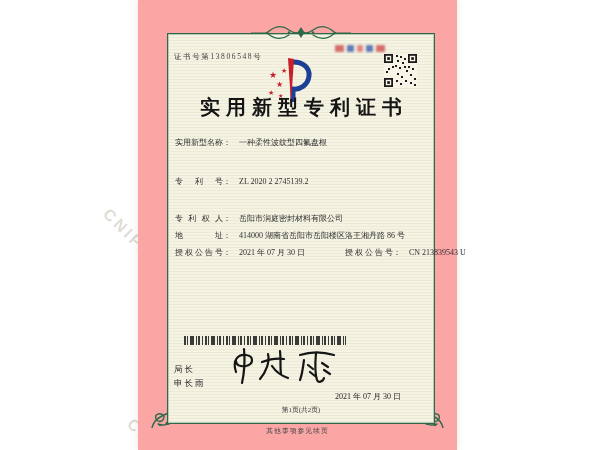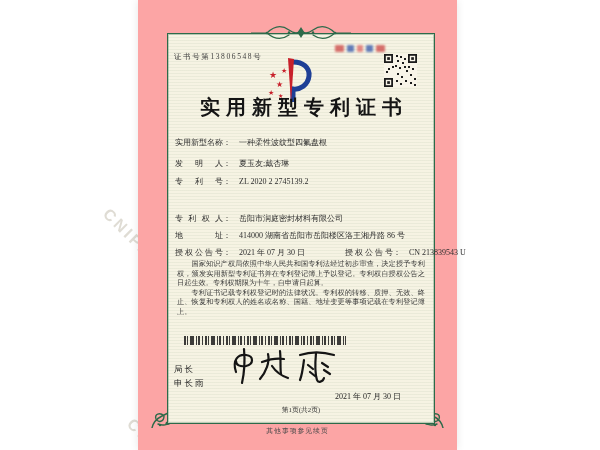--- a/index.html
+++ b/index.html
@@ -217,43 +217,36 @@
         <rect x="26" y="28" width="2" height="2"></rect>
           <rect x="30" y="30" width="2" height="2"></rect>
       </g>
     </svg>
 
     <div class="title">实用新型专利证书</div>
 
     <div class="row r0">
       <span class="lbl">实用新型名称</span><span>：</span><span class="val">一种柔性波纹型四氟盘根</span>
     </div>
-    <div class="row r1">
-      <span class="lbl">发明人</span><span>：</span><span class="val">夏玉友;戴杏琳</span>
-    </div>
     <div class="row r2">
       <span class="lbl">专利号</span><span>：</span><span class="val">ZL 2020 2 2745139.2</span>
     </div>
     <div class="row r4">
       <span class="lbl">专利权人</span><span>：</span><span class="val">岳阳市润庭密封材料有限公司</span>
     </div>
     <div class="row r5">
       <span class="lbl">地址</span><span>：</span><span class="val">414000 湖南省岳阳市岳阳楼区洛王湘丹路 86 号</span>
     </div>
     <div class="row r6">
       <span class="lbl">授权公告号</span><span>：</span><span class="val">2021 年 07 月 30 日</span>
       <span class="pair2">
         <span class="lbl">授权公告号</span><span>：</span><span class="val">CN 213839543 U</span>
       </span>
     </div>
 
-    <div class="paras">
-      <p>国家知识产权局依照中华人民共和国专利法经过初步审查，决定授予专利权，颁发实用新型专利证书并在专利登记簿上予以登记。专利权自授权公告之日起生效。专利权期限为十年，自申请日起算。</p>
-      <p>专利证书记载专利权登记时的法律状况。专利权的转移、质押、无效、终止、恢复和专利权人的姓名或名称、国籍、地址变更等事项记载在专利登记簿上。</p>
-    </div>
 
     <div class="barcode"></div>
 
     <div class="signer signer-title">局长</div>
     <div class="signer signer-name">申长雨</div>
 
     <svg class="sig" width="118" height="40" viewBox="0 0 118 40">
       <g stroke="#151515" stroke-width="2.2" fill="none" stroke-linecap="round">
         <path d="M12,26 C8,14 14,8 22,9 C30,10 30,18 22,20 C16,21 12,19 12,15"></path>
         <path d="M20,3 C21,14 20,28 18,37"></path>

